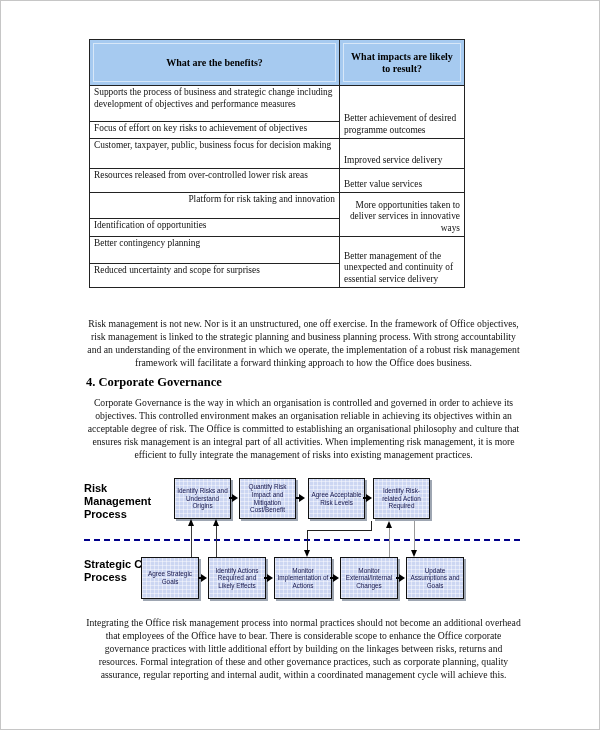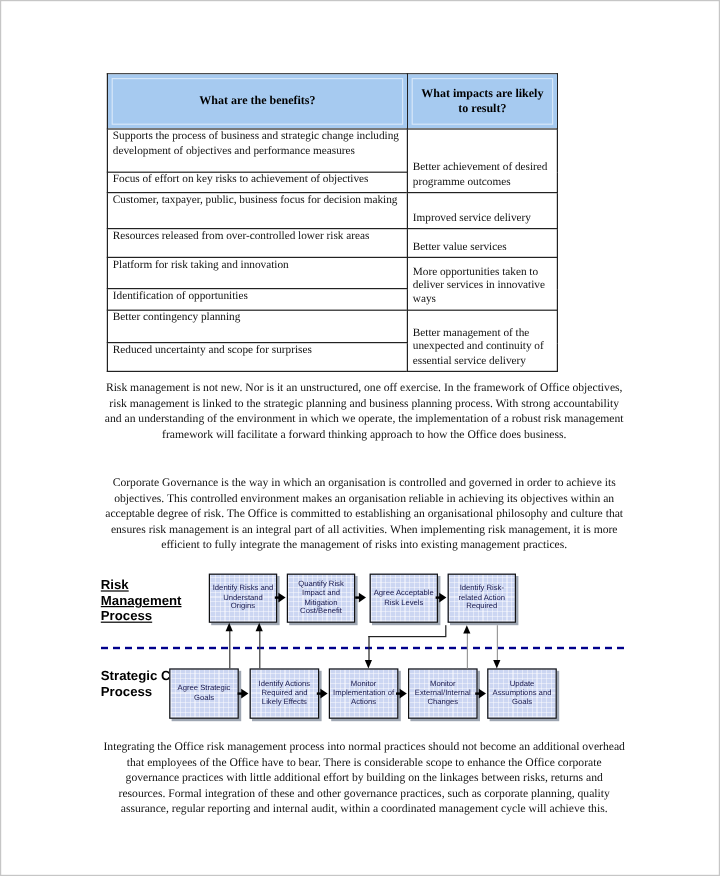--- a/index.html
+++ b/index.html
@@ -4,21 +4,21 @@
 <style>
   * { margin:0; padding:0; box-sizing:border-box; }
   html,body { background:#fff; }
   .page {
     position:relative; width:600px; height:730px; background:#fff;
     border:1px solid #c6c6c6; overflow:hidden;
     font-family:"Liberation Serif", serif; color:#121212;
   }
 
   
-  .bt { position:absolute; left:88px; top:60px; width:375px;
+  .bt { position:absolute; left:88px; top:38px; width:375px;
         border-collapse:collapse; table-layout:fixed;padding-left:20px; }
   .bt col.c1 { width:250px; } .bt col.c2 { width:125px; }
   .bt td, .bt th { border:1px solid #222; font-weight:normal; }
   .bt th {
     position:relative; background:#a6caf0; height:46px;
     font-weight:bold; font-size:10px; line-height:12px; text-align:center;
     color:#000; vertical-align:middle; padding:2px 6px;
   }
   .bt th::before {
     content:""; position:absolute; inset:3px;
@@ -35,21 +35,21 @@
   .h4 { position:absolute; left:85px; top:374px; font-size:12.5px;
         font-weight:bold; color:#000; }
   .p2 { top:395px;font-family:Liberation Serif, serif; }
   .p3 { top:615px; }
 
   
   .diagram { position:absolute; left:0; top:470px; width:600px; height:152px;
              font-family:"Liberation Sans", sans-serif; }
   .flow-label { position:absolute; left:83px; width:92px; font-size:11px;
                 line-height:13px; font-weight:bold; color:#000; }
-  .lbl-risk { top:11px;text-decoration:underline; }
+  .lbl-risk { top:11px; }
   .lbl-control { top:87px; }
   .pbox {
     position:absolute; width:57px;
     background-color:#ccd6f2;
     background-image:
       repeating-linear-gradient(0deg, rgba(255,255,255,0.45) 0 1px, transparent 1px 4px),
       repeating-linear-gradient(90deg, rgba(255,255,255,0.45) 0 1px, transparent 1px 4px);
     border:1.5px solid #111; box-shadow:2px 2px 0 #9ea6b2;
     display:flex; align-items:center; justify-content:center;
     text-align:center; font-size:6.4px; line-height:7.6px; color:#15154a;
@@ -100,38 +100,39 @@
       <td class="left">Focus of effort on key risks to achievement of objectives</td>
     </tr>
     <tr style="height:30px;">
       <td class="left">Customer, taxpayer, public, business focus for decision making</td>
       <td class="right">Improved service delivery</td>
     </tr>
     <tr style="height:24px;">
       <td class="left">Resources released from over-controlled lower risk areas</td>
       <td class="right">Better value services</td>
     </tr>
-    <tr style="height:26px;">
+    <tr style="height:26px;text-align:right;">
       <td class="left">Platform for risk taking and innovation</td>
       <td class="right" rowspan="2">More opportunities taken to deliver services in innovative ways</td>
     </tr>
     <tr style="height:18px;">
       <td class="left">Identification of opportunities</td>
     </tr>
     <tr style="height:27px;margin-top:48px;">
       <td class="left">Better contingency planning</td>
       <td class="right" rowspan="2">Better management of the unexpected and continuity of essential service delivery</td>
     </tr>
     <tr style="height:24px;">
       <td class="left">Reduced uncertainty and scope for surprises</td>
     </tr>
   </tbody>
     </table>
 
   <div class="para p1">Risk management is not new.  Nor is it an unstructured, one off exercise.  In the framework of Office objectives, risk management is linked to the strategic planning and business planning process.  With strong accountability and an understanding of the environment in which we operate, the implementation of a robust risk management framework will facilitate a forward thinking approach to how the Office does business.</div>
+  <div class="h4">4. Corporate Governance</div>
   <div class="para p2">Corporate Governance is the way in which an organisation is controlled and governed in order to achieve its objectives.  This controlled environment makes an organisation reliable in achieving its objectives within an acceptable degree of risk.  The Office is committed to establishing an organisational philosophy and culture that ensures risk management is an integral part of all activities.  When implementing risk management, it is more efficient to fully integrate the management of risks into existing management practices.</div>
 
   <div class="diagram">
     <div class="flow-label lbl-risk">Risk Management Process</div>
     <div class="flow-label lbl-control">Strategic Control Process</div>
 
     <div class="pbox rm" style="left:173px;">Identify Risks and Understand Origins</div>
     <div class="pbox rm" style="left:238px;">Quantify Risk Impact and Mitigation Cost/Benefit</div>
     <div class="pbox rm" style="left:307px;">Agree Acceptable Risk Levels</div>
     <div class="pbox rm" style="left:372px;">Identify Risk-related Action Required</div>

